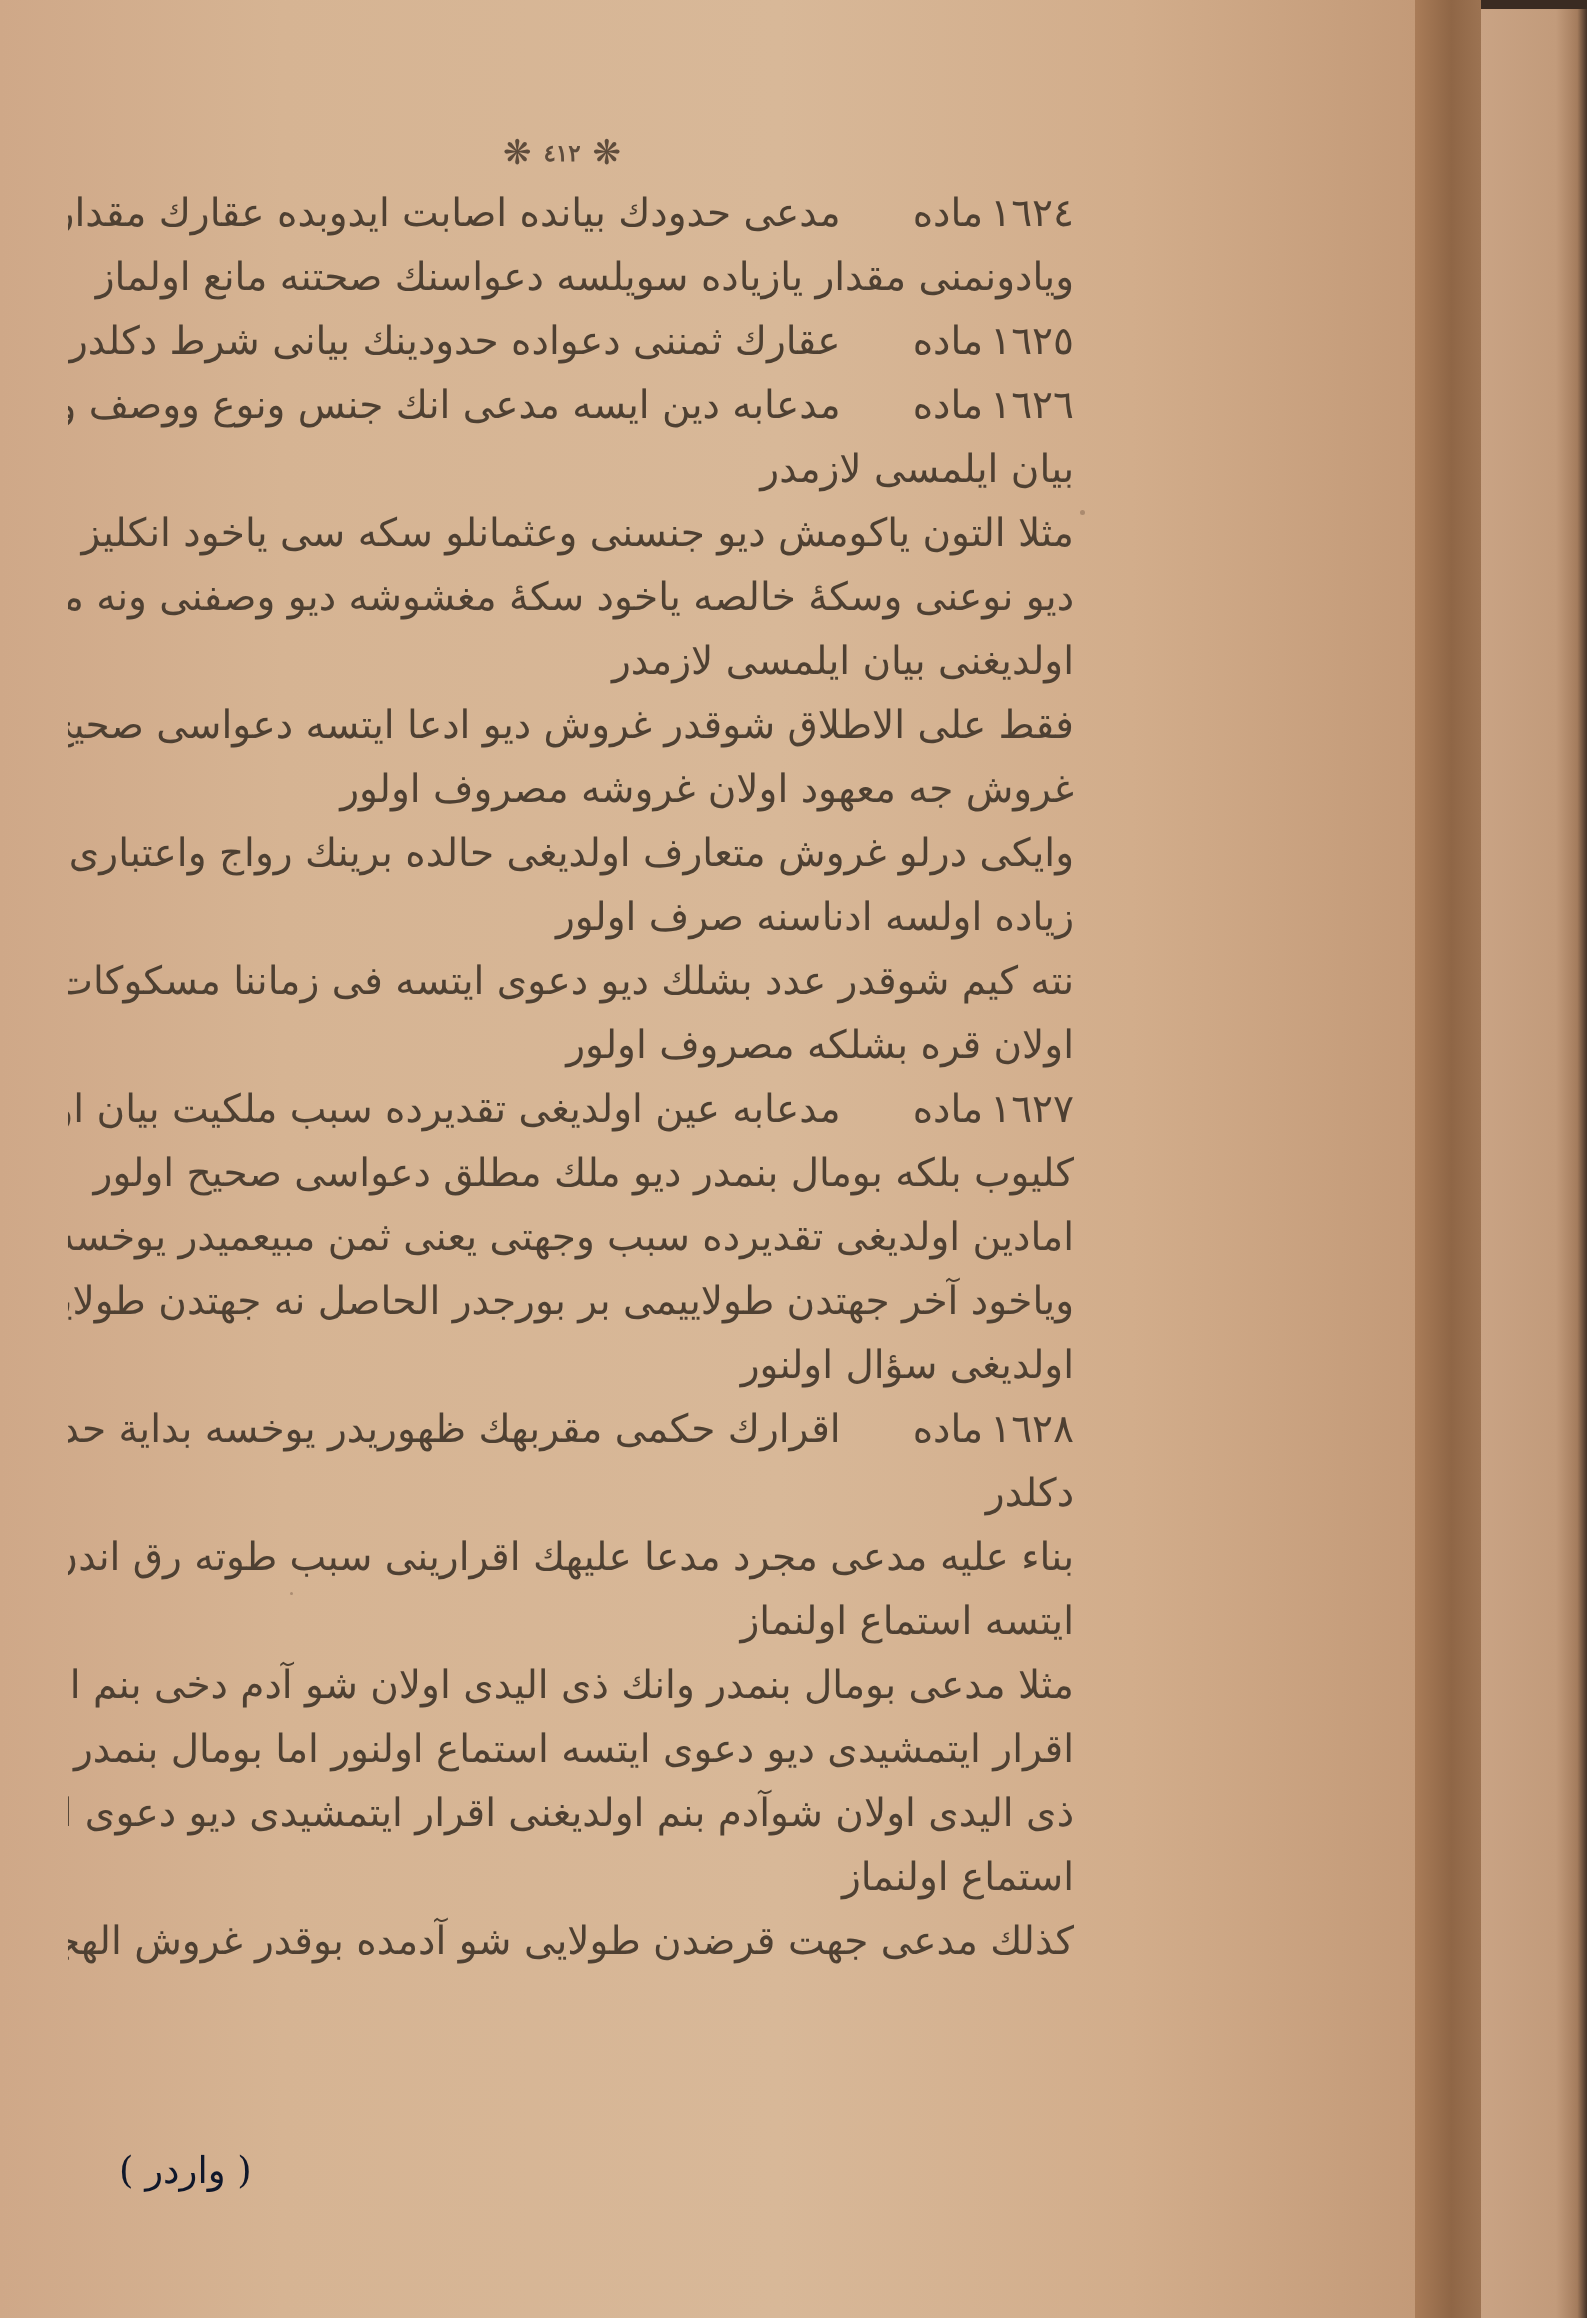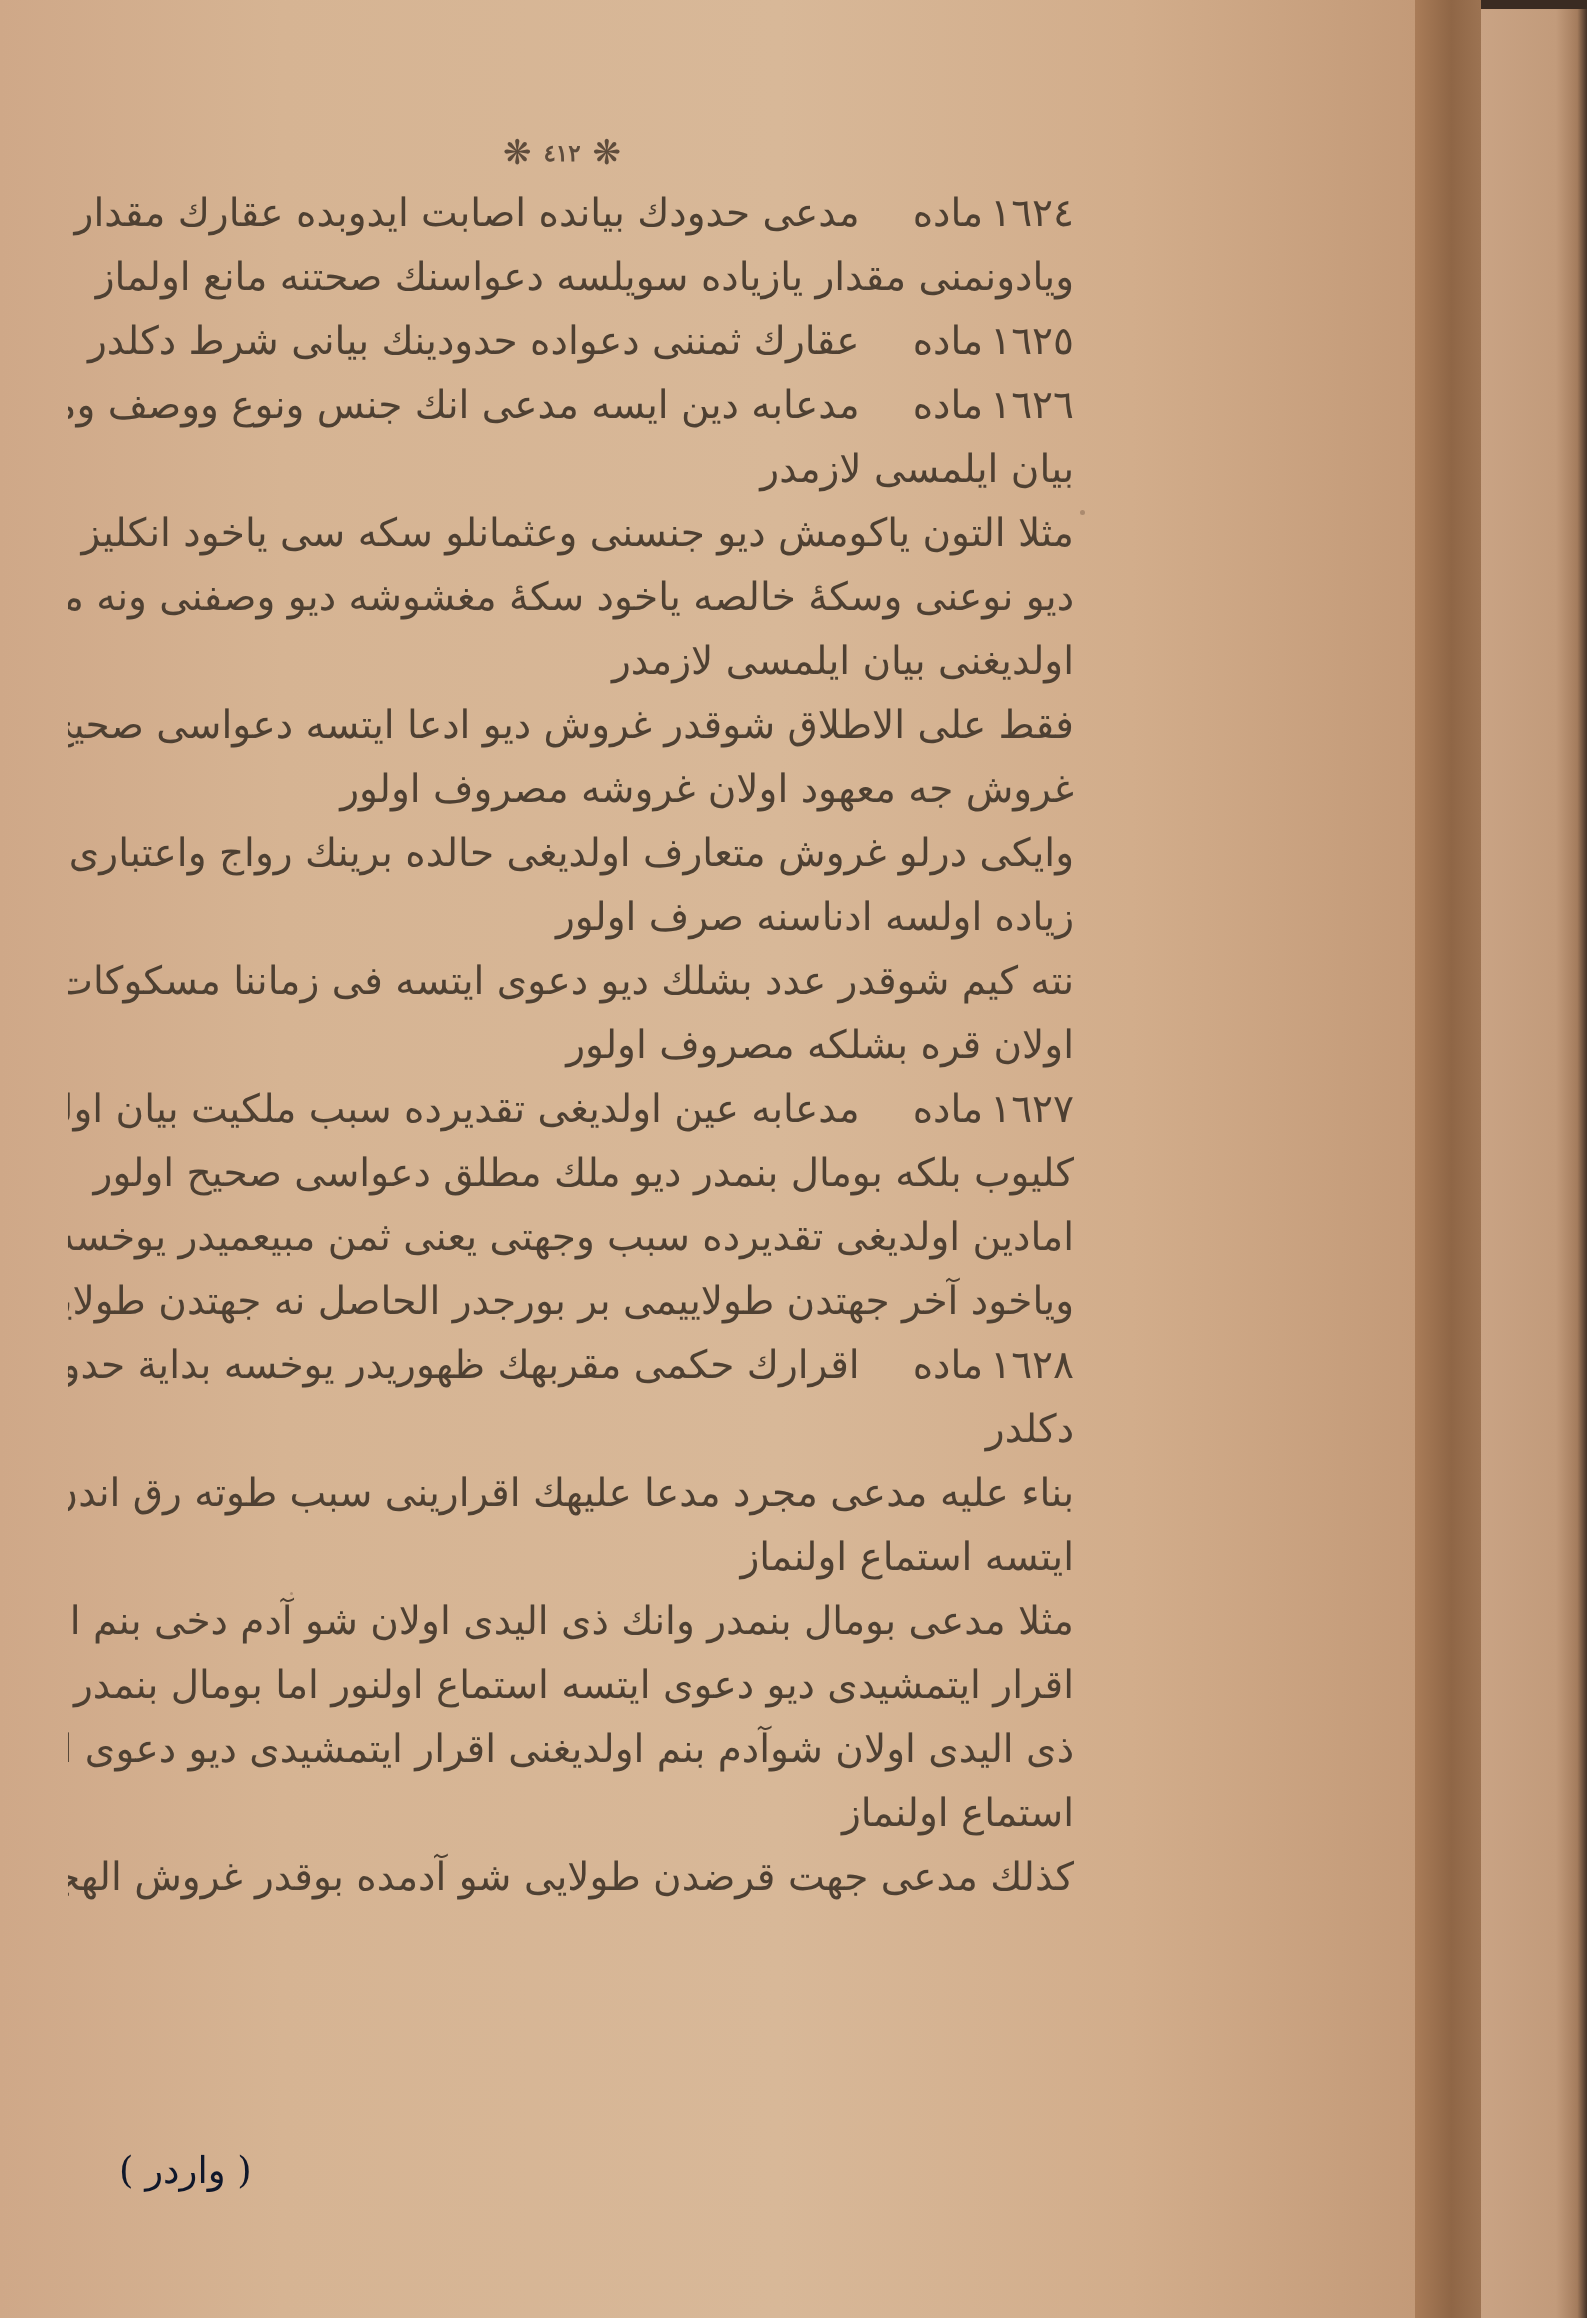--- a/index.html
+++ b/index.html
@@ -86,21 +86,21 @@
     .line.justify {
       text-align: justify;
       text-align-last: justify;
     }
     .article-no {
       display: inline-block;
       margin-left: 7px;
     }
     .article-word {
       display: inline-block;
-      margin-left: 53px;
+      margin-left: 72px;
     }
     .footer-catch {
       position: absolute;
       top: 2149px;
       left: 119px;
       font-size: 37px;
       color: #0f172a;
       direction: rtl;
     }
     .spot {
@@ -139,20 +139,21 @@
     <div class="line justify"><span>فقط على الاطلاق شوقدر غروش ديو ادعا ايتسه دعواسى صحيح وعرف</span></div>
     <div class="line"><span>غروش جه معهود اولان غروشه مصروف اولور</span></div>
     <div class="line justify"><span>وايكى درلو غروش متعارف اولديغى حالده برينك رواج واعتبارى دها</span></div>
     <div class="line"><span>زياده اولسه ادناسنه صرف اولور</span></div>
     <div class="line justify"><span>نته كيم شوقدر عدد بشلك ديو دعوى ايتسه فى زماننا مسكوكات مغشوشه دن</span></div>
     <div class="line"><span>اولان قره بشلكه مصروف اولور</span></div>
     <div class="line justify"><span class="article-no">١٦٢٧</span><span class="article-word">ماده</span><span>مدعابه عين اولديغى تقديرده سبب ملكيت بيان اولنمق لازم</span></div>
     <div class="line"><span>كليوب بلكه بومال بنمدر ديو ملك مطلق دعواسى صحيح اولور</span></div>
     <div class="line justify"><span>امادين اولديغى تقديرده سبب وجهتى يعنى ثمن مبيعميدر يوخسه اجرتميدر</span></div>
     <div class="line justify"><span>وياخود آخر جهتدن طولاييمى بر بورجدر الحاصل نه جهتدن طولايى دين</span></div>
+    <div class="line"><span>اولديغى سؤال اولنور</span></div>
     <div class="line justify"><span class="article-no">١٦٢٨</span><span class="article-word">ماده</span><span>اقرارك حكمى مقربهك ظهوريدر يوخسه بداية حدوثى</span></div>
     <div class="line"><span>دكلدر</span></div>
     <div class="line justify"><span>بناء عليه مدعى مجرد مدعا عليهك اقرارينى سبب طوته رق اندن برشى دعوى</span></div>
     <div class="line"><span>ايتسه استماع اولنماز</span></div>
     <div class="line justify"><span>مثلا مدعى بومال بنمدر وانك ذى اليدى اولان شو آدم دخى بنم اولديغنى</span></div>
     <div class="line justify"><span>اقرار ايتمشيدى ديو دعوى ايتسه استماع اولنور اما بومال بنمدر زيرا انك</span></div>
     <div class="line justify"><span>ذى اليدى اولان شوآدم بنم اولديغنى اقرار ايتمشيدى ديو دعوى ايتسه</span></div>
     <div class="line"><span>استماع اولنماز</span></div>
     <div class="line justify"><span>كذلك مدعى جهت قرضدن طولايى شو آدمده بوقدر غروش الهجغم</span></div>
   </div>

